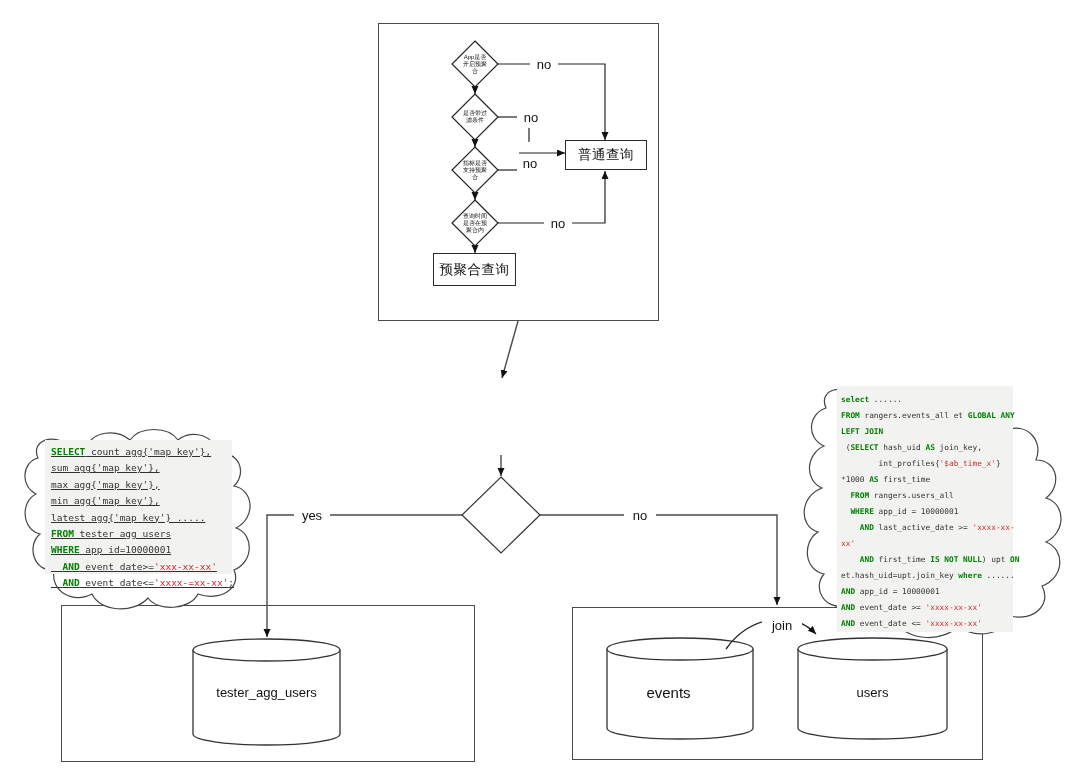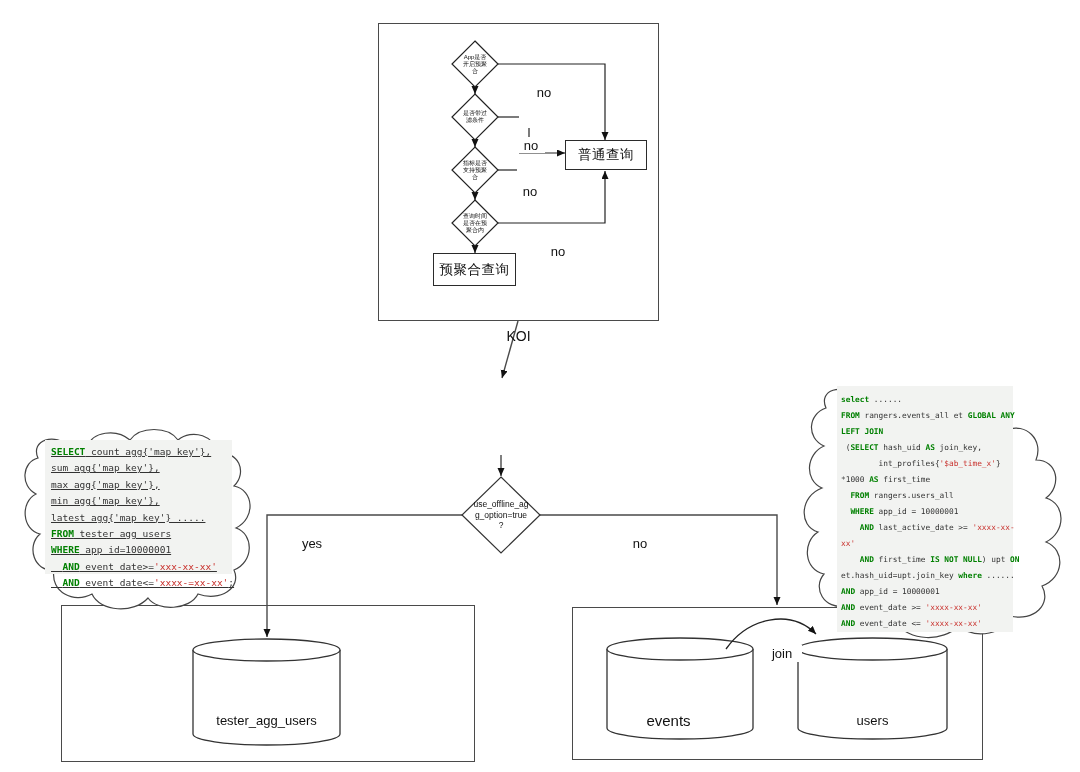--- a/index.html
+++ b/index.html
@@ -3,21 +3,21 @@
 <meta charset="utf-8">
 <style>
   html,body{margin:0;padding:0;background:#fff;overflow:hidden;}
   .canvas{position:relative;width:1080px;height:772px;background:#fff;
           font-family:"Liberation Sans",sans-serif;color:#111;}
   .layer{position:absolute;left:0;top:0;}
   .abs{position:absolute;box-sizing:border-box;}
   .box{border:1.3px solid #2b2b2b;background:#fff;display:flex;align-items:center;justify-content:center;}
   .bigbox{border:1.4px solid #4a4a4a;background:#fff;display:flex;align-items:center;justify-content:center;}
   .container{border:1.5px solid #4a4a4a;background:transparent;}
-  .lbl{display:flex;align-items:center;justify-content:center;line-height:1;margin-top:28px;}
+  .lbl{display:flex;align-items:center;justify-content:center;line-height:1;}
   .wbg{background:#fff;}
   .dtext{white-space:pre-line;text-align:center;display:flex;align-items:center;justify-content:center;}
   .cn{font-size:13.5px;letter-spacing:.5px;}
   .sql-box{background:var(--sqlbg,#f2f3f1);font-family:"DejaVu Sans Mono",monospace;color:#333;}
   .sql-line{white-space:pre;}
   .sql-k{color:var(--kw,#008000);font-weight:bold;}
   .sql-s{color:var(--str,#cc2222);}
   .sql-p{color:#333;}
 </style>
 </head>
@@ -67,21 +67,20 @@
       <path d="M 607,649 L 607,728 A 73,11 0 0 0 753,728 L 753,649" fill="#fff"></path>
       <ellipse cx="680" cy="649" rx="73" ry="11" fill="#fff"></ellipse>
       <path d="M 798,649 L 798,728 A 74.5,11 0 0 0 947,728 L 947,649" fill="#fff"></path>
       <ellipse cx="872.5" cy="649" rx="74.5" ry="11" fill="#fff"></ellipse>
     </g>
 
     <path d="M 726,649 C 748,618 790,608 816,634" fill="none" stroke="#222" stroke-width="1.3" marker-end="url(#ah)"></path>
   </svg>
 
   <div class="abs container" style="left:378px;top:23px;width:281px;height:298px;"></div>
-  <div class="abs lbl" style="left:378px;top:299px;width:281px;height:18px;font-size:14px;">KOI</div>
 
   <div class="abs box cn" style="left:565px;top:140px;width:82px;height:30px;">普通查询</div>
   <div class="abs box cn" style="left:433px;top:253px;width:83px;height:33px;">预聚合查询</div>
 
   <div class="abs dtext" style="left:452px;top:41px;width:46px;height:46px;font-size:6px;line-height:7px;">App是否
 开启预聚
 合</div>
   <div class="abs dtext" style="left:452px;top:94px;width:46px;height:46px;font-size:6px;line-height:7px;">是否带过
 滤条件</div>
   <div class="abs dtext" style="left:452px;top:147px;width:46px;height:46px;font-size:6px;line-height:7px;">指标是否
@@ -90,23 +89,20 @@
   <div class="abs dtext" style="left:452px;top:200px;width:46px;height:46px;font-size:6px;line-height:7px;">查询时间
 是否在预
 聚合内</div>
 
   <div class="abs lbl wbg" style="left:530px;top:56px;width:28px;height:16px;font-size:13px;">no</div>
   <div class="abs lbl wbg" style="left:517px;top:109px;width:28px;height:16px;font-size:13px;">no</div>
   <div class="abs lbl" style="left:516px;top:155px;width:28px;height:16px;font-size:13px;">no</div>
   <div class="abs lbl wbg" style="left:544px;top:215px;width:28px;height:16px;font-size:13px;">no</div>
 
 
-  <div class="abs dtext" style="left:462px;top:480px;width:78px;height:70px;font-size:8.5px;line-height:10.5px;">use_offline_ag
-g_option=true
-?</div>
 
   <div class="abs lbl wbg" style="left:294px;top:507px;width:36px;height:16px;font-size:13px;">yes</div>
   <div class="abs lbl wbg" style="left:624px;top:507px;width:32px;height:16px;font-size:13px;">no</div>
 
   <div class="abs container" style="left:61px;top:605px;width:414px;height:157px;"></div>
   <div class="abs container" style="left:572px;top:607px;width:411px;height:153px;"></div>
 
   <div class="abs lbl" style="left:193px;top:684px;width:147px;height:16px;font-size:13px;">tester_agg_users</div>
   <div class="abs lbl" style="left:607px;top:684px;width:123px;height:16px;font-size:15px;">events</div>
   <div class="abs lbl" style="left:798px;top:684px;width:149px;height:16px;font-size:13px;">users</div>

